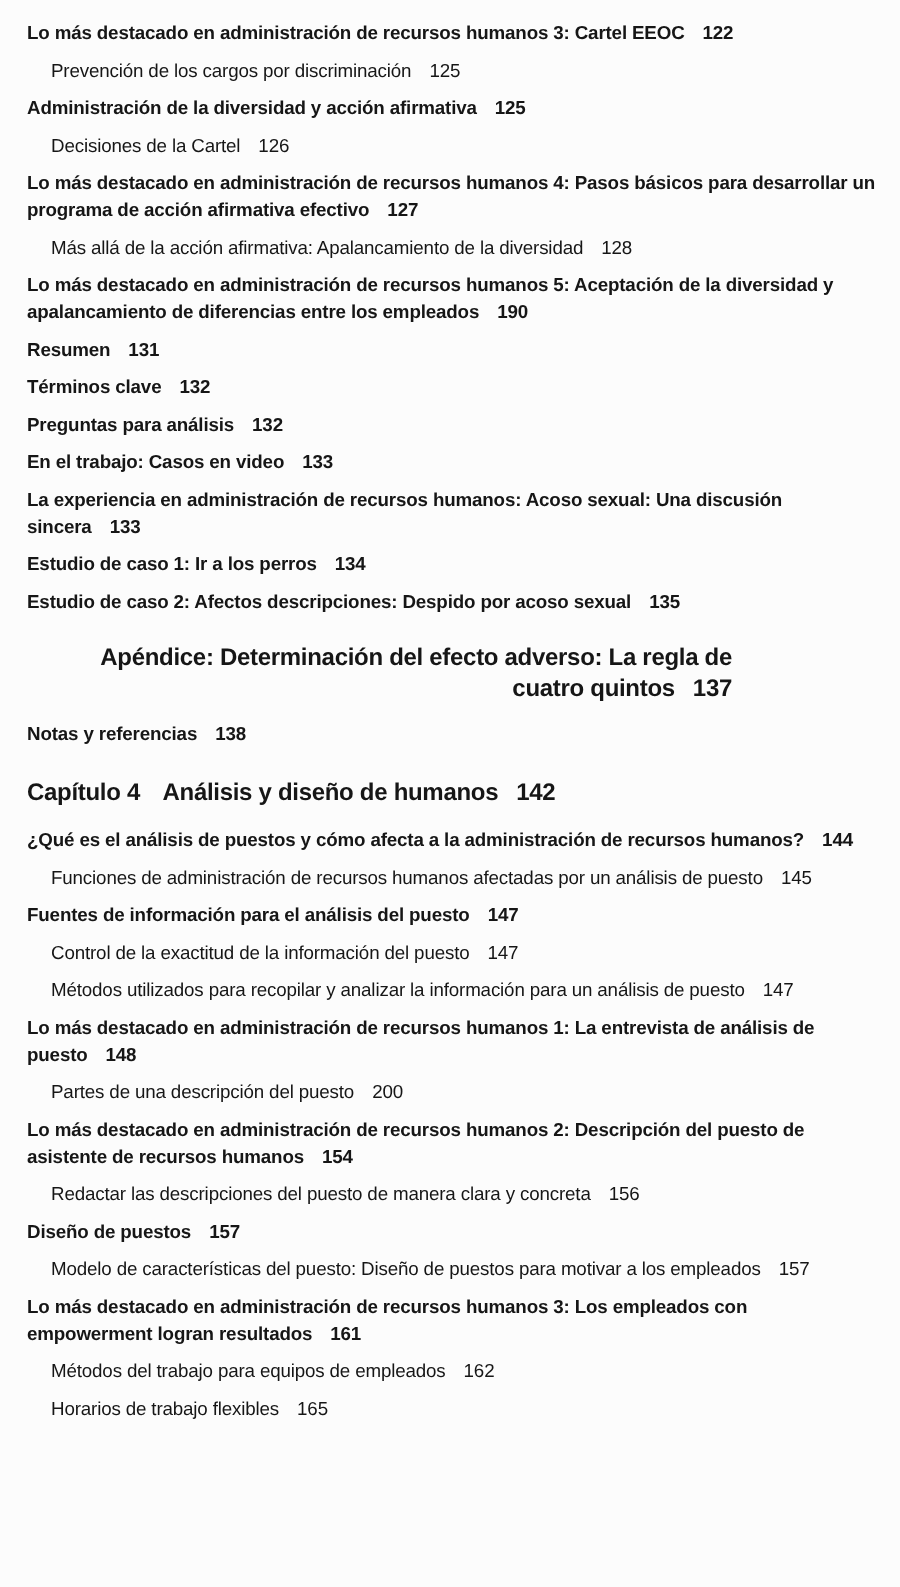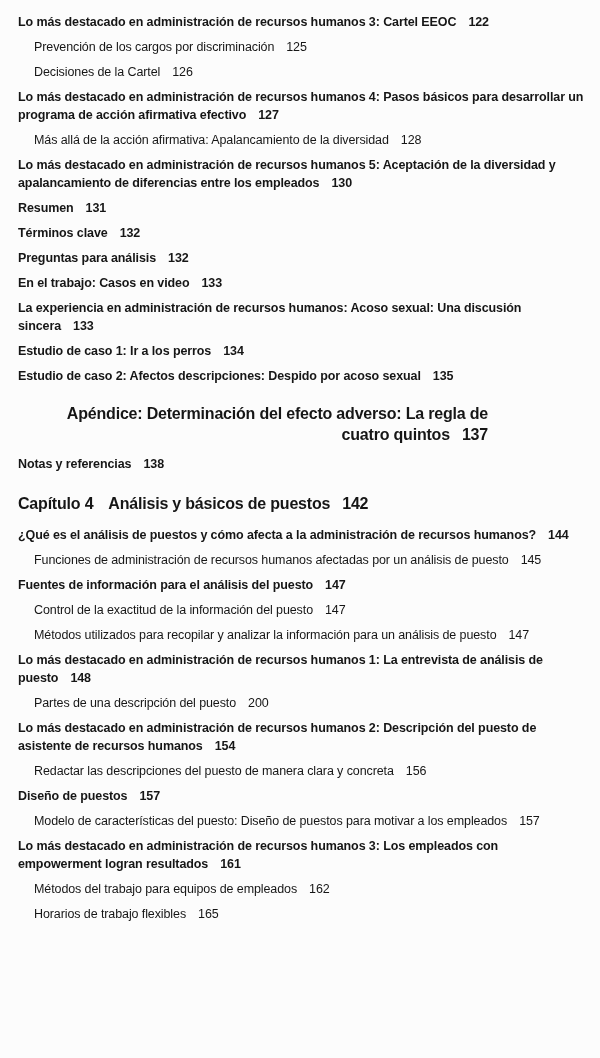--- a/index.html
+++ b/index.html
@@ -52,34 +52,35 @@
   .chapter-label { margin-right: 15px; }
   .pg { margin-left: 12px; }
 </style>
 </head>
 <body>
 
 <main class="page">
   <div id="toc-list">
       <div class="entry bold"><span>Lo más destacado en administración de recursos humanos 3: Cartel EEOC</span><span class="pg">122</span></div>
       <div class="entry regular l2"><span>Prevención de los cargos por discriminación</span><span class="pg">125</span></div>
+      <div class="entry bold"><span>Administración de la diversidad y acción afirmativa</span><span class="pg">125</span></div>
       <div class="entry regular l2"><span>Decisiones de la Cartel</span><span class="pg">126</span></div>
       <div class="entry bold"><span>Lo más destacado en administración de recursos humanos 4: Pasos básicos para desarrollar un programa de acción afirmativa efectivo</span><span class="pg">127</span></div>
       <div class="entry regular l2"><span>Más allá de la acción afirmativa: Apalancamiento de la diversidad</span><span class="pg">128</span></div>
-      <div class="entry bold"><span>Lo más destacado en administración de recursos humanos 5: Aceptación de la diversidad y apalancamiento de diferencias entre los empleados</span><span class="pg">130</span></div>
+      <div class="entry bold"><span>Lo más destacado en administración de recursos humanos 5: Aceptación de la diversidad y apalancamiento de diferencias entre los empleados</span><span class="pg">190</span></div>
       <div class="entry bold"><span>Resumen</span><span class="pg">131</span></div>
       <div class="entry bold"><span>Términos clave</span><span class="pg">132</span></div>
       <div class="entry bold"><span>Preguntas para análisis</span><span class="pg">132</span></div>
       <div class="entry bold"><span>En el trabajo: Casos en video</span><span class="pg">133</span></div>
       <div class="entry bold"><span>La experiencia en administración de recursos humanos: Acoso sexual: Una discusión sincera</span><span class="pg">133</span></div>
       <div class="entry bold"><span>Estudio de caso 1: Ir a los perros</span><span class="pg">134</span></div>
       <div class="entry bold"><span>Estudio de caso 2: Afectos descripciones: Despido por acoso sexual</span><span class="pg">135</span></div>
       <div class="entry appendix"><span>Apéndice: Determinación del efecto adverso: La regla de cuatro quintos</span><span class="pg">137</span></div>
       <div class="entry bold"><span>Notas y referencias</span><span class="pg">138</span></div>
-      <div class="entry chapter"><span class="chapter-label">Capítulo 4</span><span>Análisis y básicos de puestos</span><span class="pg">142</span></div>
+      <div class="entry chapter"><span class="chapter-label">Capítulo 4</span><span>Análisis y diseño de humanos</span><span class="pg">142</span></div>
       <div class="entry bold"><span>¿Qué es el análisis de puestos y cómo afecta a la administración de recursos humanos?</span><span class="pg">144</span></div>
       <div class="entry regular l2"><span>Funciones de administración de recursos humanos afectadas por un análisis de puesto</span><span class="pg">145</span></div>
       <div class="entry bold"><span>Fuentes de información para el análisis del puesto</span><span class="pg">147</span></div>
       <div class="entry regular l2"><span>Control de la exactitud de la información del puesto</span><span class="pg">147</span></div>
       <div class="entry regular l2"><span>Métodos utilizados para recopilar y analizar la información para un análisis de puesto</span><span class="pg">147</span></div>
       <div class="entry bold"><span>Lo más destacado en administración de recursos humanos 1: La entrevista de análisis de puesto</span><span class="pg">148</span></div>
       <div class="entry regular l2"><span>Partes de una descripción del puesto</span><span class="pg">200</span></div>
       <div class="entry bold"><span>Lo más destacado en administración de recursos humanos 2: Descripción del puesto de asistente de recursos humanos</span><span class="pg">154</span></div>
       <div class="entry regular l2"><span>Redactar las descripciones del puesto de manera clara y concreta</span><span class="pg">156</span></div>
       <div class="entry bold"><span>Diseño de puestos</span><span class="pg">157</span></div>

